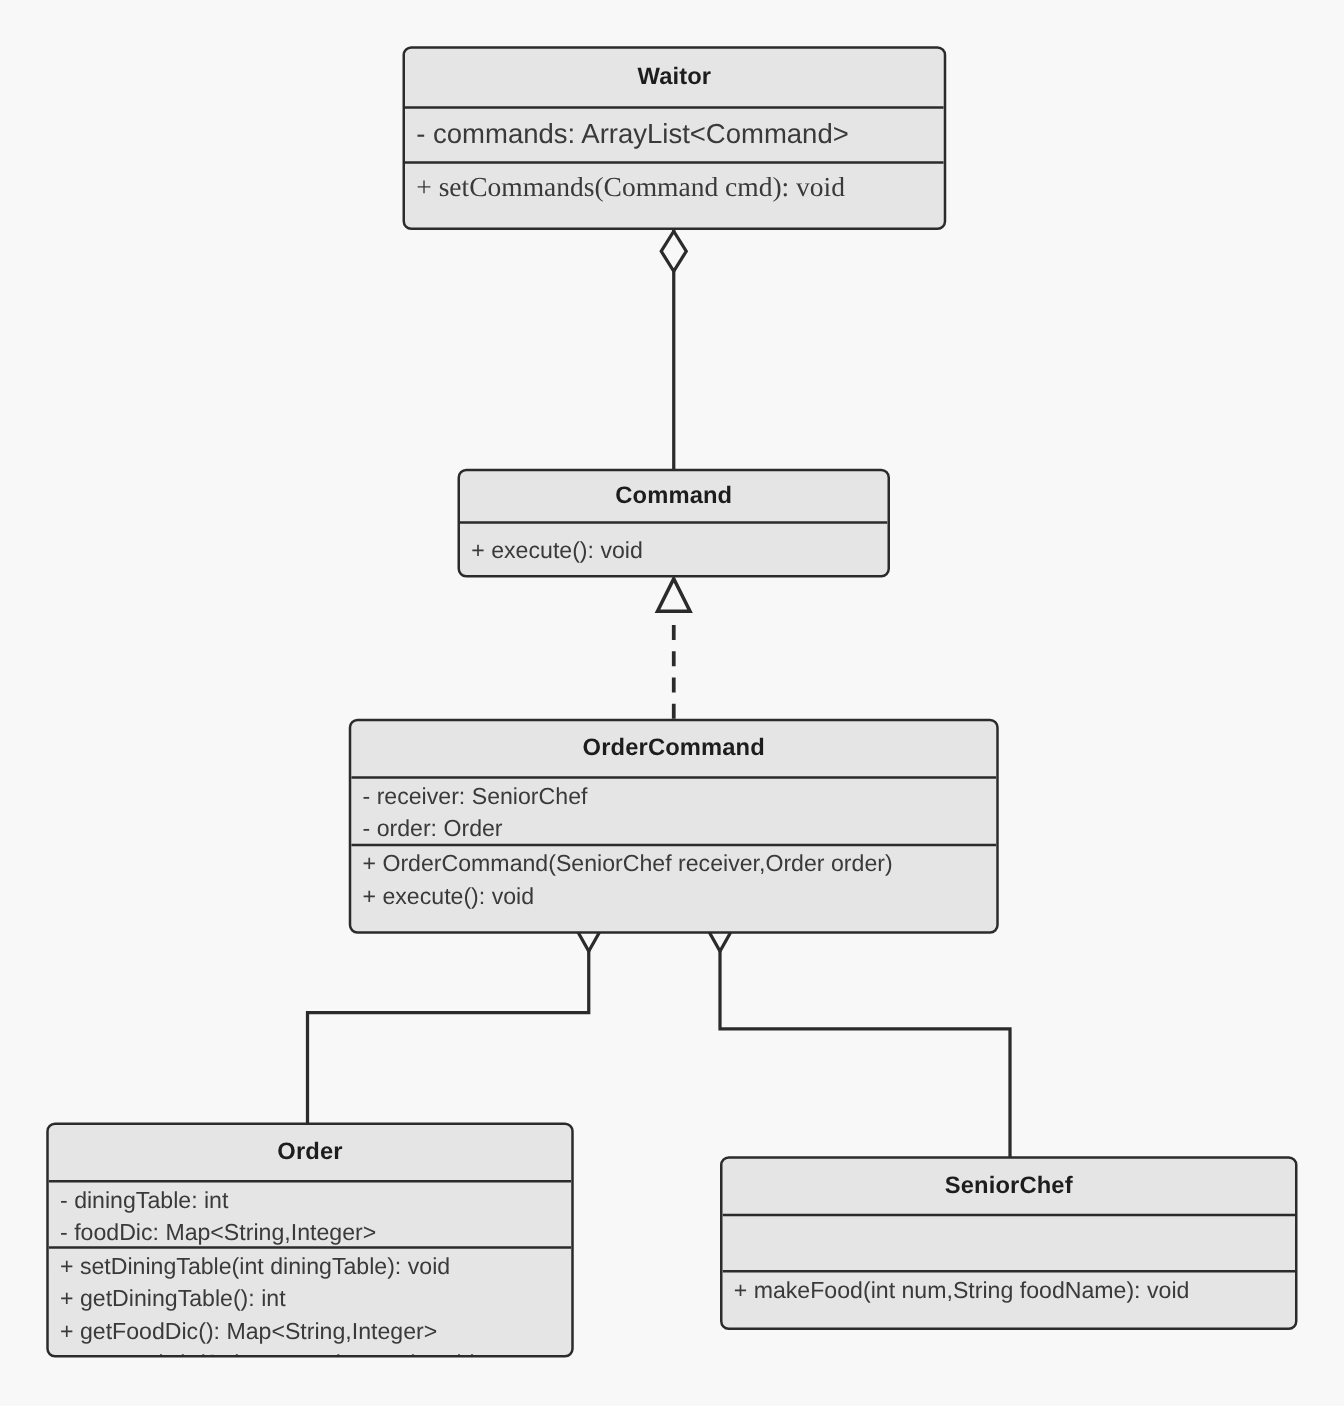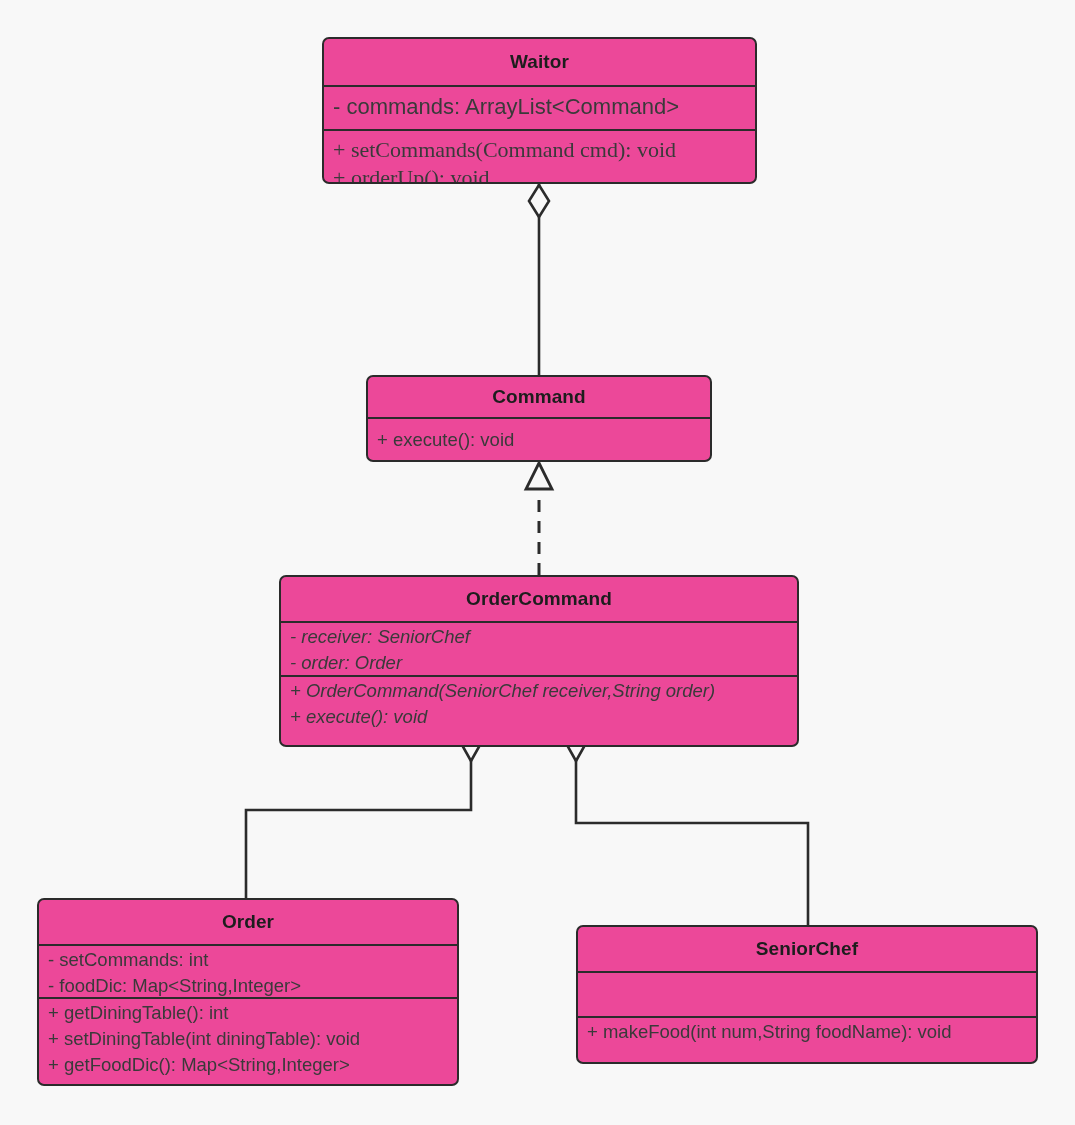--- a/index.html
+++ b/index.html
@@ -27,21 +27,21 @@
   #connector-layer {
     position: absolute;
     left: 0; top: 0;
     width: 1075px;
     height: 1125px;
     pointer-events: none;
   }
   .uml-class {
     position: absolute;
     box-sizing: border-box;
-    background: #ec4899;
+    background: #e5e5e5;
     border: 2.5px solid #2b2b2b;
     border-radius: 7px;
     overflow: hidden;
   }
   .uml-name {
     text-align: center;
     font-weight: bold;
     color: #1d1d1d;
     letter-spacing: .1px;
     box-sizing: border-box;
@@ -71,21 +71,21 @@
 
   
   #class-command { left: 366px; top: 375px; width: 346px; height: 87px; }
   #class-command .uml-name { font-size: 19px; line-height: 40px; height: 40px; }
   #class-command .uml-row { font-size: 18.5px; line-height: 28px; }
   #class-command .comp-ops { height: 44px; padding-top: 7px; }
 
   
   #class-ordercommand { left: 279px; top: 575px; width: 520px; height: 172px; }
   #class-ordercommand .uml-name { font-size: 19px; line-height: 44px; height: 44px; }
-  #class-ordercommand .uml-row { font-size: 18.5px; line-height: 26px; font-style: italic; }
+  #class-ordercommand .uml-row { font-size: 18.5px; line-height: 26px; }
   #class-ordercommand .comp-attrs { height: 54px; padding-top: 1px; }
   #class-ordercommand .comp-ops { height: 53px; padding-top: 1px; }
 
   
   #class-order { left: 37px; top: 898px; width: 422px; height: 188px; }
   #class-order .uml-name { font-size: 19px; line-height: 44px; height: 44px; }
   #class-order .uml-row { font-size: 18.5px; line-height: 26px; }
   #class-order .comp-attrs { height: 53px; padding-top: 1px; }
   #class-order .comp-ops { height: 88px; padding-top: 1px; }
 
@@ -124,52 +124,51 @@
     </g>
   </svg>
 
   <div class="uml-class" id="class-waitor">
     <div class="uml-name">Waitor</div>
     <div class="uml-compartment comp-attrs">
       <div class="uml-row">- commands: ArrayList&lt;Command&gt;</div>
     </div>
     <div class="uml-compartment comp-ops">
       <div class="uml-row">+ setCommands(Command cmd): void</div>
-      <div class="uml-row">+ orderUp(): void</div>
     </div>
   </div>
 
   <div class="uml-class" id="class-command">
     <div class="uml-name">Command</div>
     <div class="uml-compartment comp-ops">
       <div class="uml-row">+ execute(): void</div>
     </div>
   </div>
 
   <div class="uml-class" id="class-ordercommand">
     <div class="uml-name">OrderCommand</div>
     <div class="uml-compartment comp-attrs">
       <div class="uml-row">- receiver: SeniorChef</div>
       <div class="uml-row">- order: Order</div>
     </div>
     <div class="uml-compartment comp-ops">
-      <div class="uml-row">+ OrderCommand(SeniorChef receiver,String order)</div>
+      <div class="uml-row">+ OrderCommand(SeniorChef receiver,Order order)</div>
       <div class="uml-row">+ execute(): void</div>
     </div>
   </div>
 
   <div class="uml-class" id="class-order">
     <div class="uml-name">Order</div>
     <div class="uml-compartment comp-attrs">
-      <div class="uml-row">- setCommands: int</div>
+      <div class="uml-row">- diningTable: int</div>
       <div class="uml-row">- foodDic: Map&lt;String,Integer&gt;</div>
     </div>
     <div class="uml-compartment comp-ops">
+      <div class="uml-row">+ setDiningTable(int diningTable): void</div>
       <div class="uml-row">+ getDiningTable(): int</div>
-      <div class="uml-row">+ setDiningTable(int diningTable): void</div>
       <div class="uml-row">+ getFoodDic(): Map&lt;String,Integer&gt;</div>
       <div class="uml-row">+ setFoodDic(String name,int num): void</div>
     </div>
   </div>
 
   <div class="uml-class" id="class-seniorchef">
     <div class="uml-name">SeniorChef</div>
     <div class="uml-compartment comp-attrs empty-compartment"></div>
     <div class="uml-compartment comp-ops">
       <div class="uml-row">+ makeFood(int num,String foodName): void</div>

